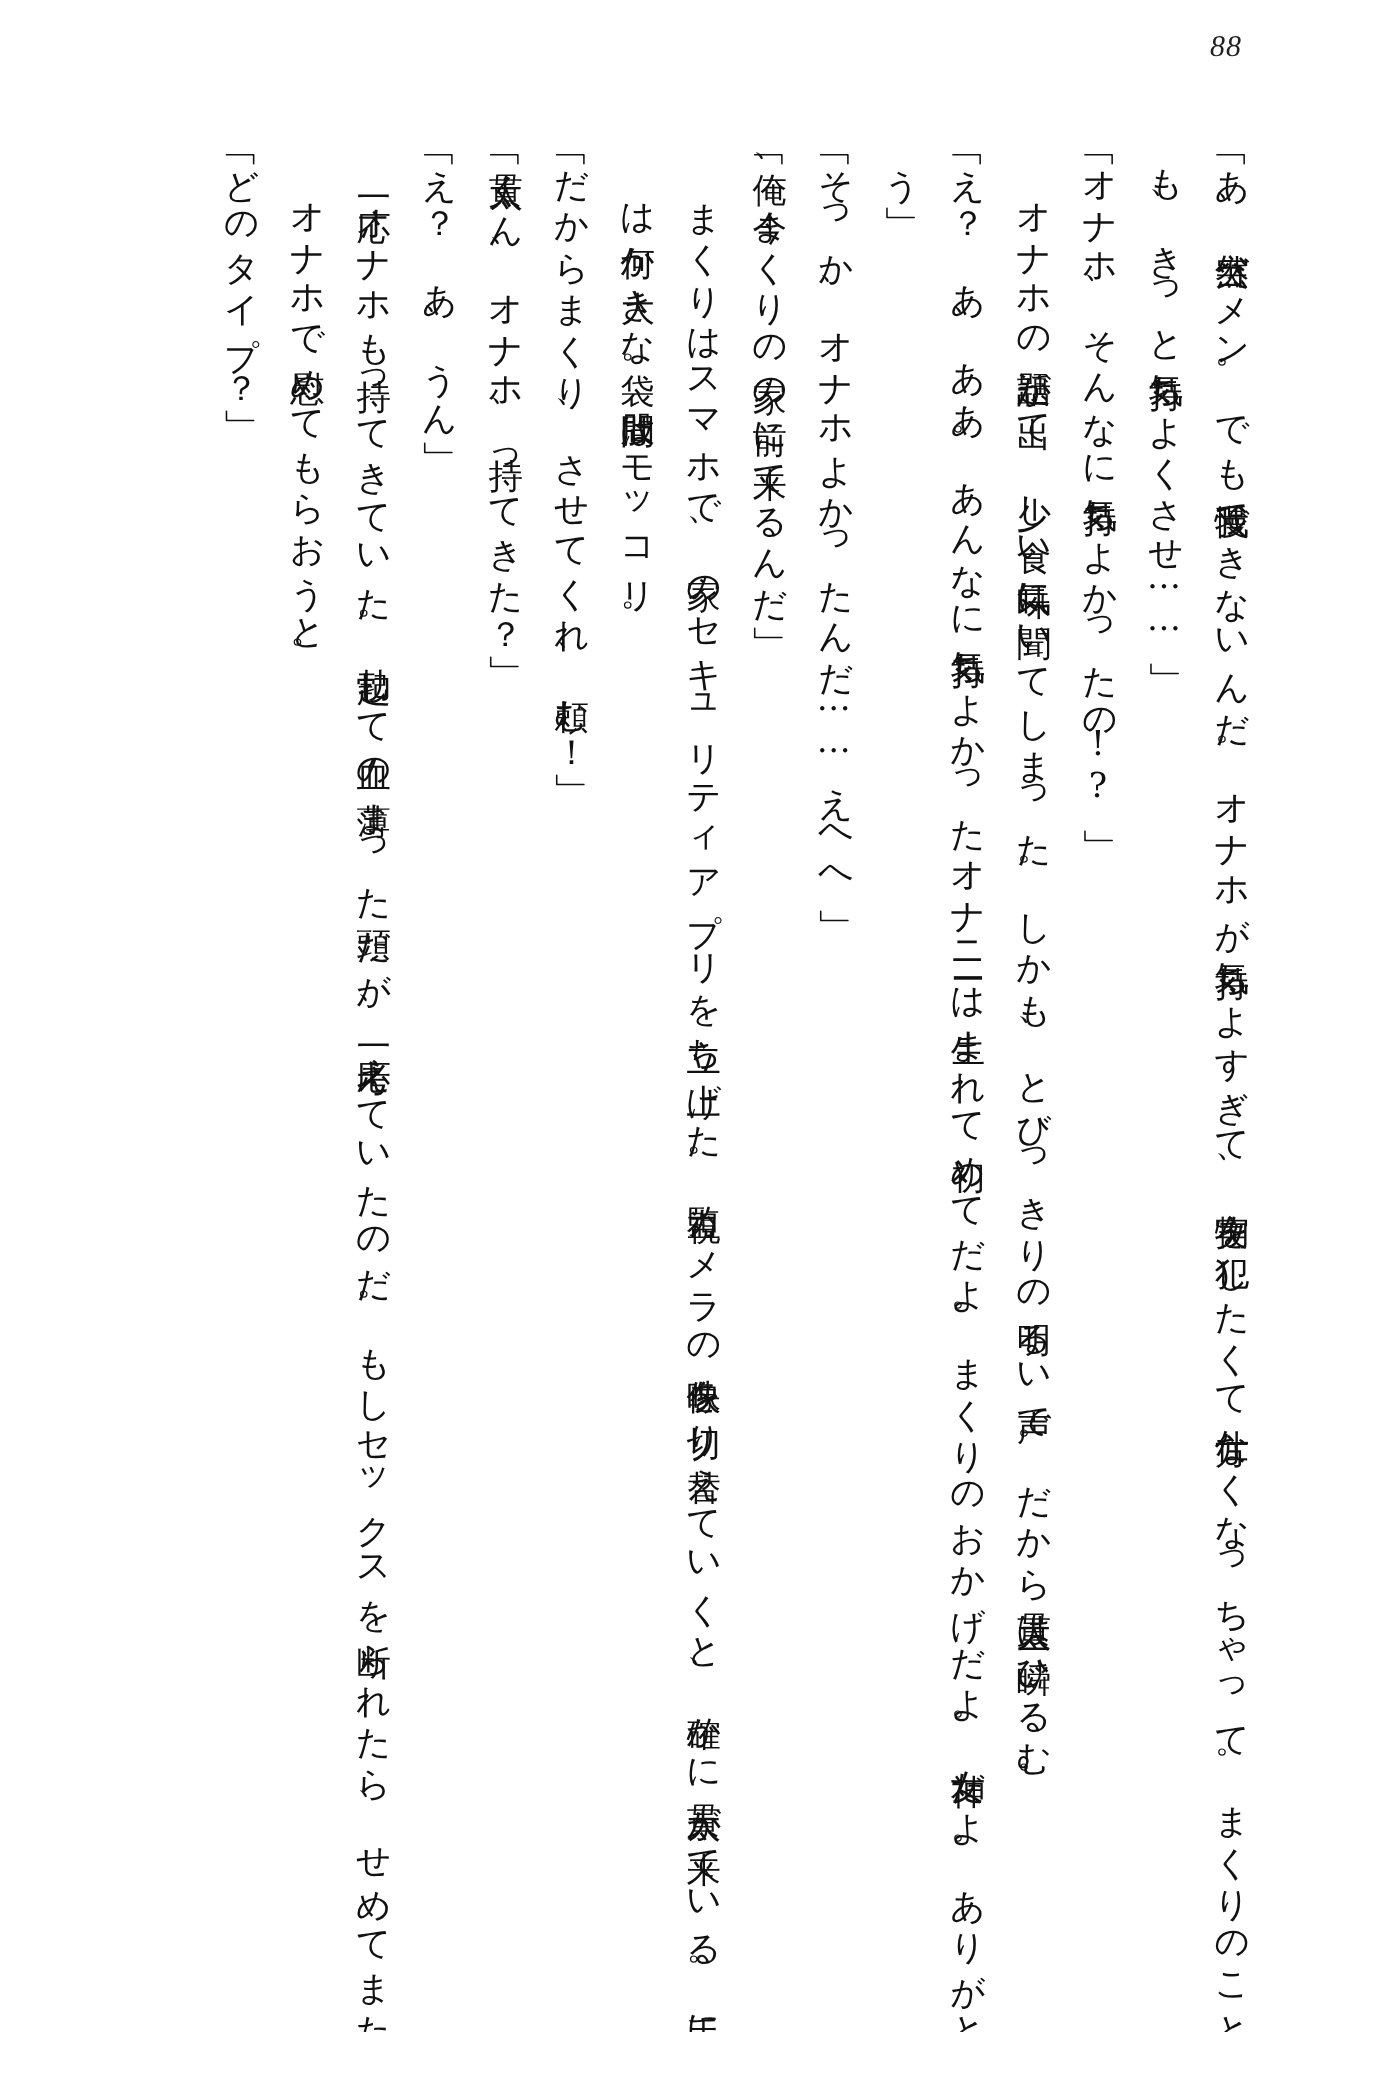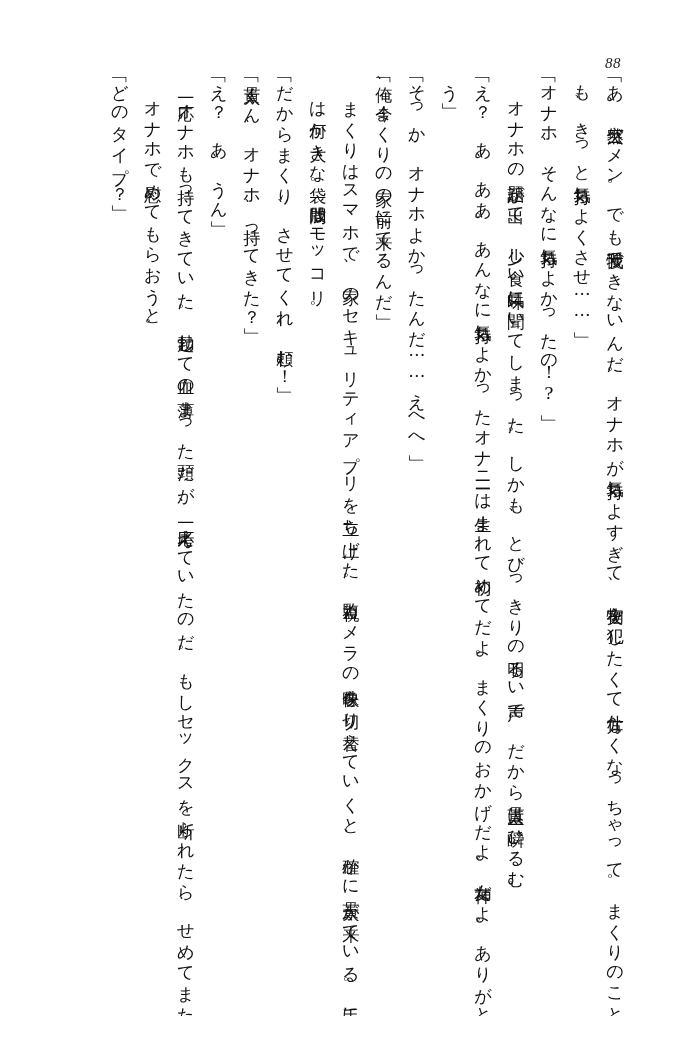--- a/index.html
+++ b/index.html
@@ -23,21 +23,20 @@
   }
   .page-number {
     position: absolute;
     top: 16px;
     right: 72px;
     font-size: 15px;
     font-style: italic;
     font-family: "Liberation Serif", "DejaVu Serif", serif;
     color: #222;
     letter-spacing: 0.5px;
-    margin-top: 39px;
   }
   .text-block {
     position: absolute;
     top: 72px;
     right: 62px;
     left: 40px;
     bottom: 34px;
     writing-mode: vertical-rl;
     text-orientation: upright;
     font-size: 17.2px;

